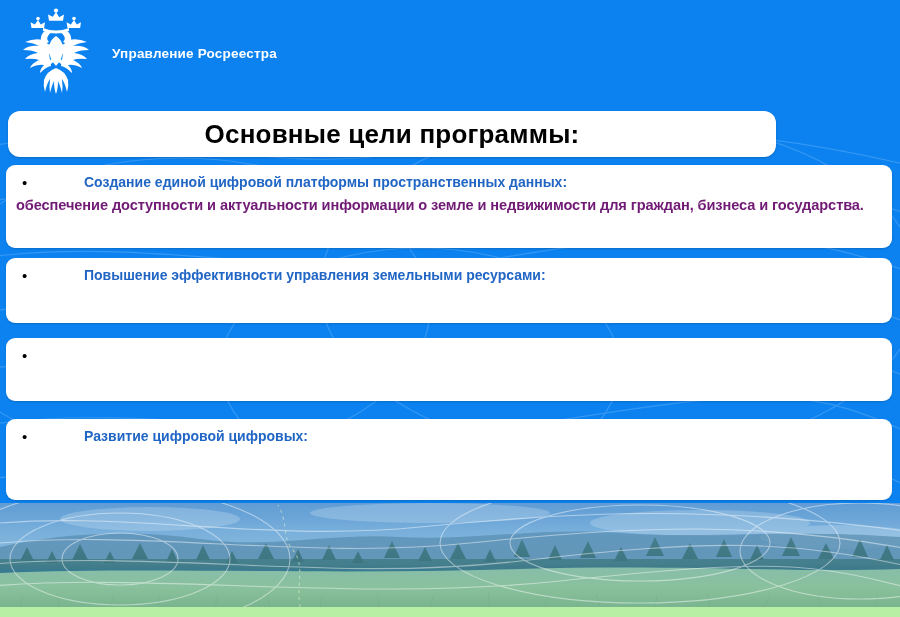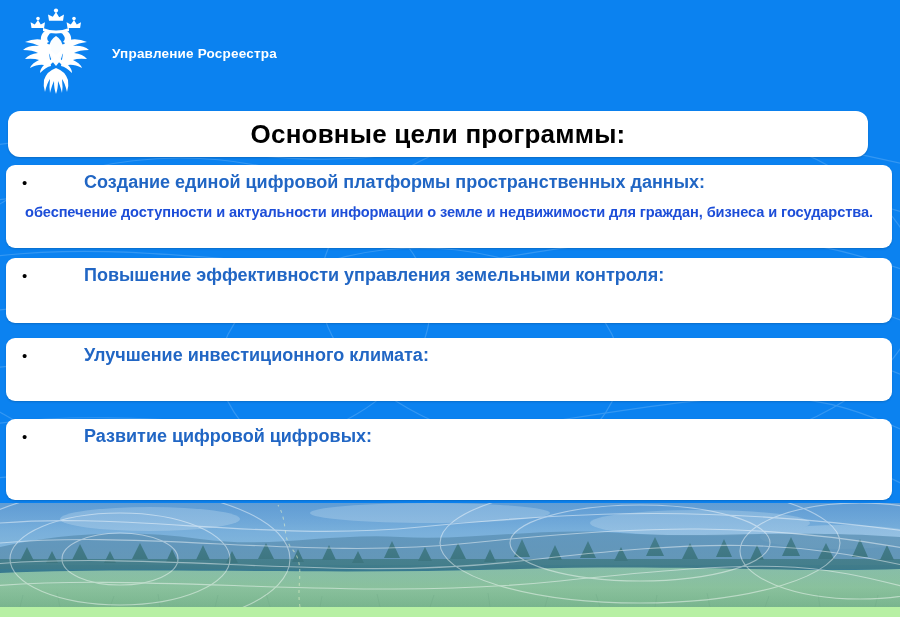--- a/index.html
+++ b/index.html
@@ -64,21 +64,21 @@
     letter-spacing: .2px;
     white-space: pre;
   }
   .org-text div { display: block; }
 
   
   .title-card {
     position: absolute;
     left: 8px;
     top: 111px;
-    width: 860px;
+    width: 768px;
     height: 46px;
     background: #ffffff;
     border-radius: 12px;
     box-shadow: 0 1px 2px rgba(0,0,0,.18);
     display: flex;
     align-items: center;
     justify-content: center;
   }
   .title-text {
     color: #000000;
@@ -113,35 +113,34 @@
     flex: 0 0 auto;
     color: #000000;
     font-size: 15px;
     line-height: 19px;
     text-align: left;
     padding-left: 6px;
     box-sizing: border-box;
   }
   .card-head {
     color: #2166c4;
-    font-size: 18px;
+    font-size: 14px;
     font-weight: bold;
     line-height: 19px;
     padding-left: 46px;
     letter-spacing: 0;
   }
   .card-body {
-    color: #1d4ed8;
+    color: #701a75;
     font-size: 14.6px;
     font-weight: bold;
     line-height: 19.5px;
-    margin-top: 11px;
+    margin-top: 4px;
     letter-spacing: -0.1px;
     white-space: pre-line;
-    text-align: center;
   }
 
   
   .photo {
     position: absolute;
     left: 0;
     top: 503px;
     width: 900px;
     height: 104px;
     overflow: hidden;
@@ -224,28 +223,27 @@
     <div class="card-head-row">
       <span class="bullet">•</span>
       <span class="card-head">Создание единой цифровой платформы пространственных данных:</span>
     </div>
     <div class="card-body">обеспечение доступности и актуальности информации о земле и недвижимости для граждан, бизнеса и государства.</div>
   </div>
 
   <div class="card card-2">
     <div class="card-head-row">
       <span class="bullet">•</span>
-      <span class="card-head">Повышение эффективности управления земельными контроля:</span>
+      <span class="card-head">Повышение эффективности управления земельными ресурсами:</span>
     </div>
   </div>
 
   <div class="card card-3">
     <div class="card-head-row">
       <span class="bullet">•</span>
-      <span class="card-head">Улучшение инвестиционного климата:</span>
     </div>
   </div>
 
   <div class="card card-4">
     <div class="card-head-row">
       <span class="bullet">•</span>
       <span class="card-head">Развитие цифровой цифровых:</span>
     </div>
   </div>
 

